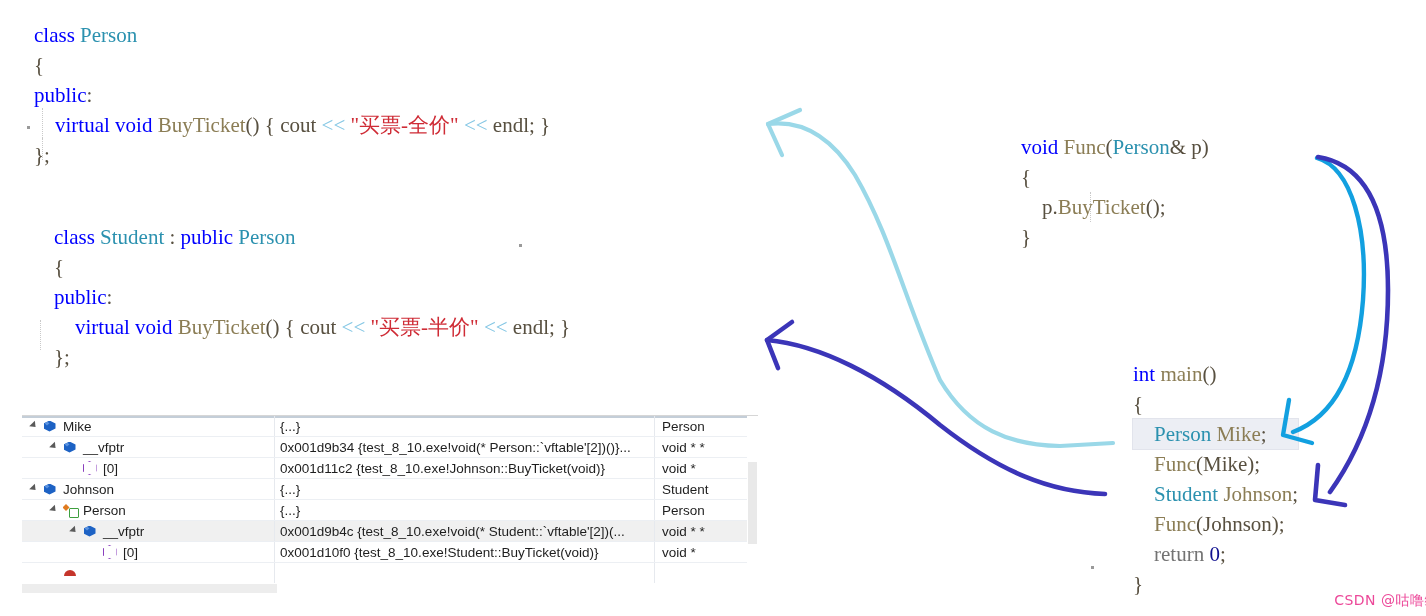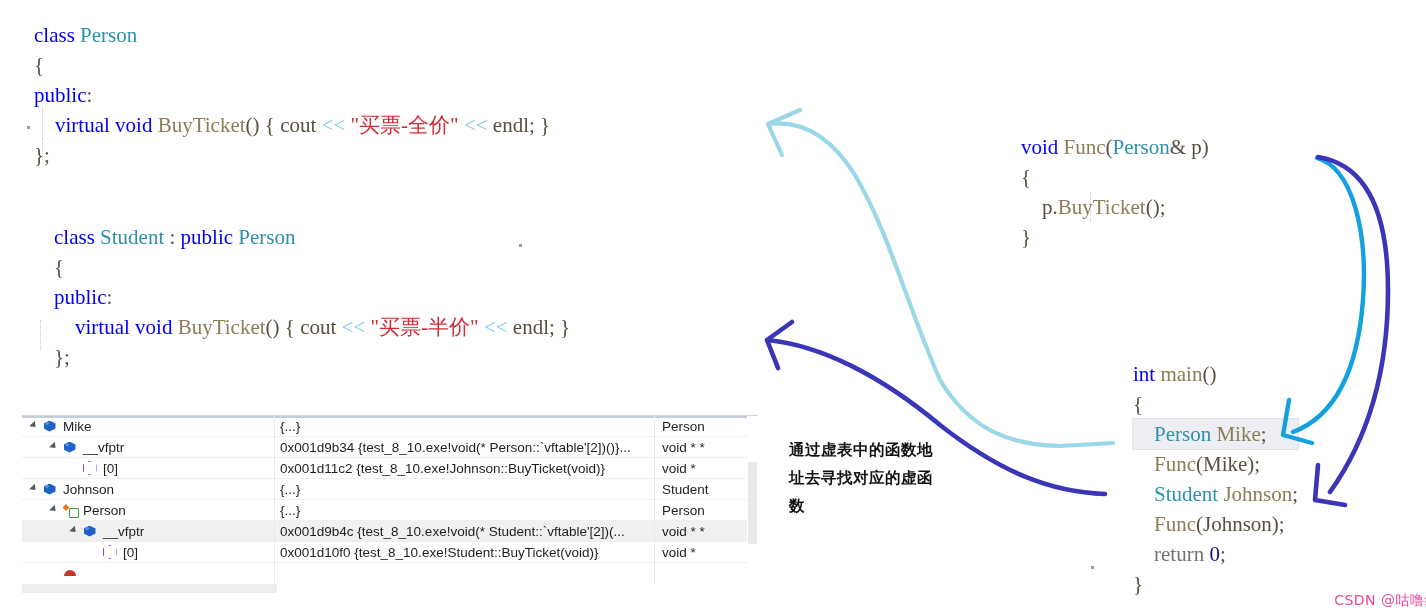--- a/index.html
+++ b/index.html
@@ -428,21 +428,16 @@
       <path d="M1317,158 C1352,168 1368,230 1363,300 C1357,378 1330,418 1293,432" fill="none" stroke="#12a0e0" stroke-width="4.4" stroke-linecap="round" stroke-linejoin="round"></path>
       <path d="M1289,400 L1283,435 L1312,443" fill="none" stroke="#12a0e0" stroke-width="4.4" stroke-linecap="round" stroke-linejoin="round"></path>
     </g>
 
     <g>
       <path d="M1318,157 C1362,164 1388,205 1388,290 C1388,385 1360,450 1330,492" fill="none" stroke="#3b35b8" stroke-width="4.6" stroke-linecap="round" stroke-linejoin="round"></path>
       <path d="M1318,465 L1315,500 L1345,505" fill="none" stroke="#3b35b8" stroke-width="4.6" stroke-linecap="round" stroke-linejoin="round"></path>
     </g>
   </svg>
 
-  <div id="note">
-    <div>通过虚表中的函数地</div>
-    <div>址去寻找对应的虚函</div>
-    <div>数</div>
-  </div>
 
   <div id="watermark">CSDN @咕噜缘</div>
 
 </div>
 
 </body></html>

